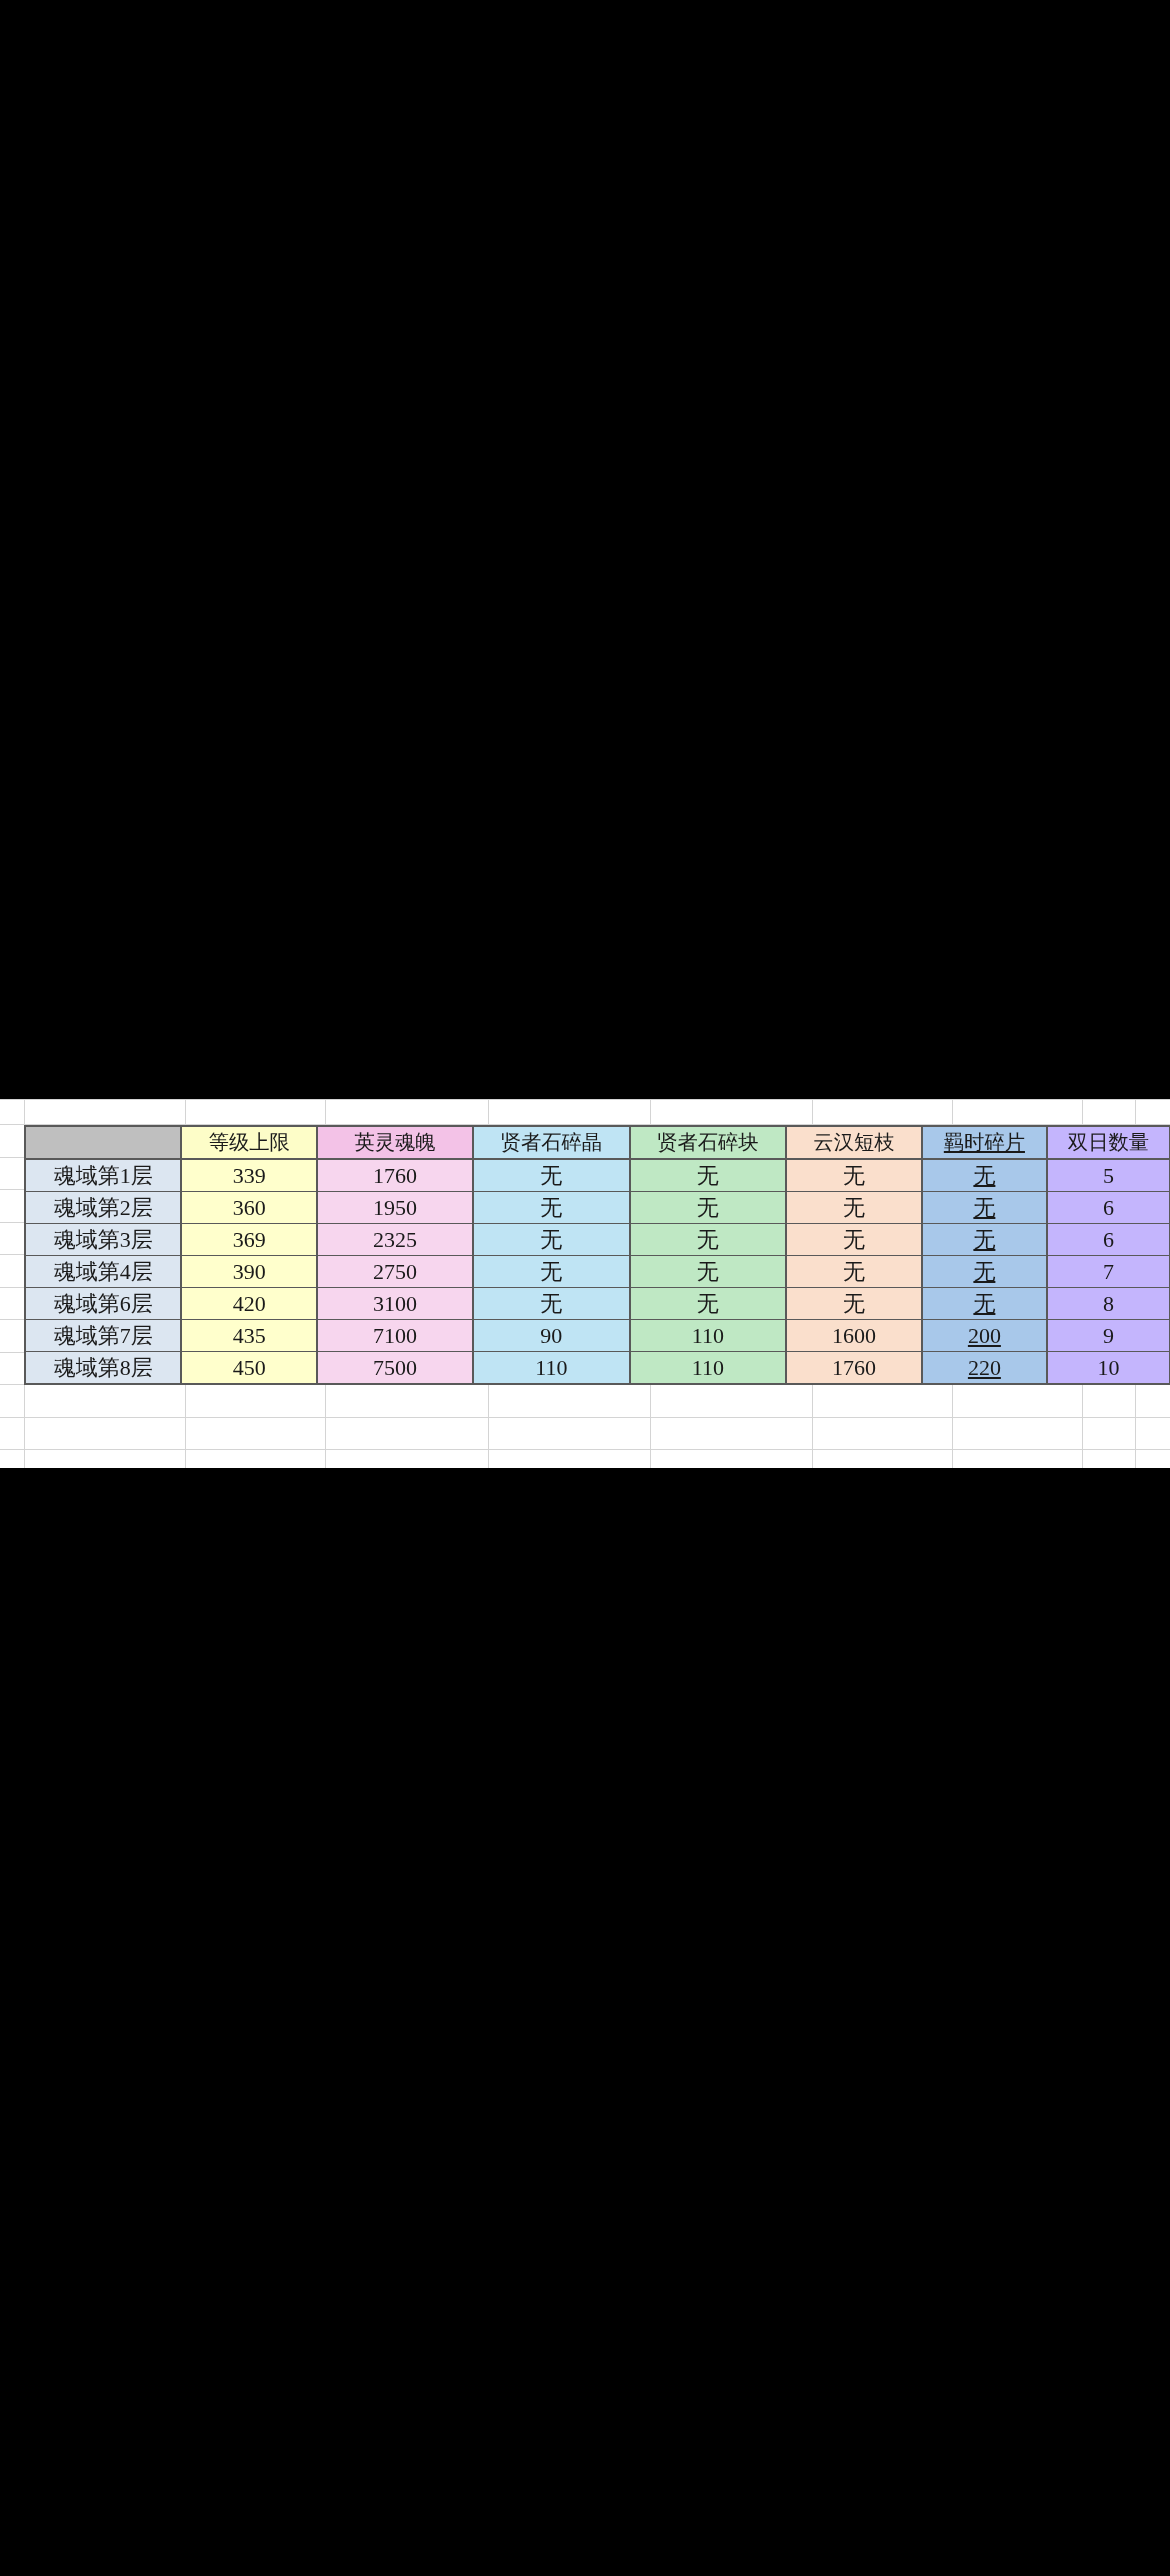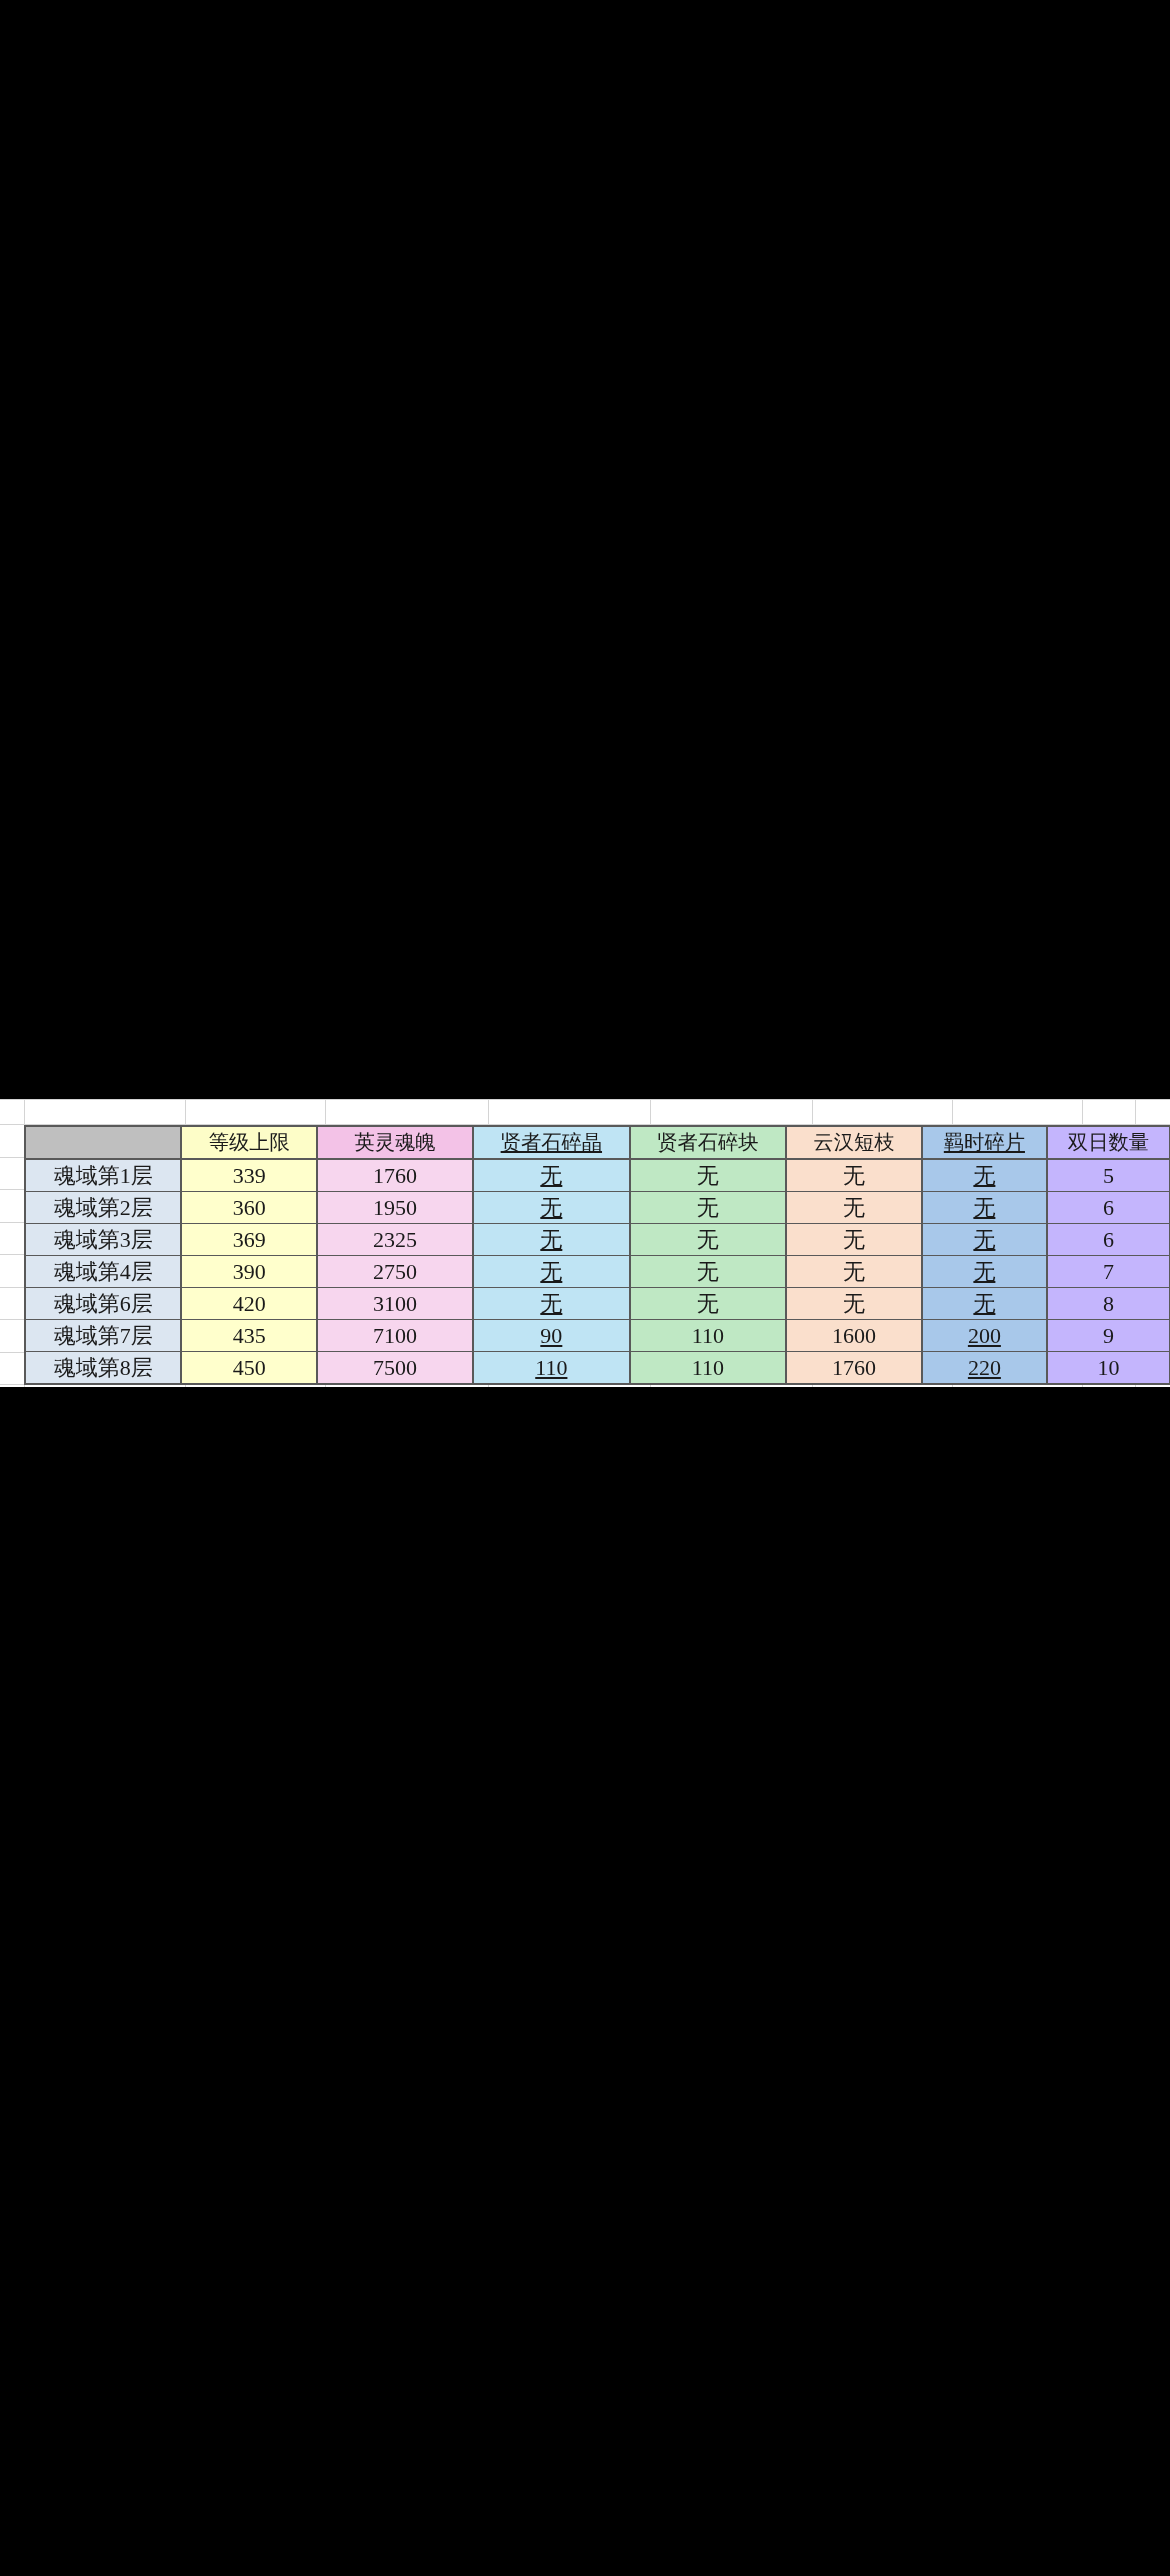--- a/index.html
+++ b/index.html
@@ -15,21 +15,21 @@
     font-family: "Liberation Sans", "DejaVu Sans", sans-serif;
     overflow: hidden;
   }
 
   
   #sheet-viewport {
     position: absolute;
     left: 0;
     top: 1099px;
     width: 1171px;
-    height: 288px;
+    height: 369px;
     background: #ffffff;
     overflow: hidden;
   }
 
   
   .grid-v {
     position: absolute;
     top: 0;
     bottom: 0;
     width: 0.8px;
@@ -96,21 +96,21 @@
   .c-ji    { width: 128px; }
   .c-day   { width: 126px; }
 
   
   .fill-corner { background: #bfbfbf; }
   .fill-tier   { background: #dce6f1; }
   .fill-lvl    { background: #ffffcc; }
   .fill-lvl-h  { background: #fdfdc8; }
   .fill-soul   { background: #f7d6ee; }
   .fill-soul-h { background: #f3c2e7; }
-  .fill-sage1  { background: #bfe4f4; text-decoration: underline; }
+  .fill-sage1  { background: #bfe4f4; }
   .fill-sage2  { background: #bfe8c4; }
   .fill-yun    { background: #fadfcc; }
   .fill-ji     { background: #a8c8ea; text-decoration: underline; }
   .fill-day    { background: #c4b5fd; }
 </style>
 </head>
 <body>
 
 <div id="sheet-viewport">
 

